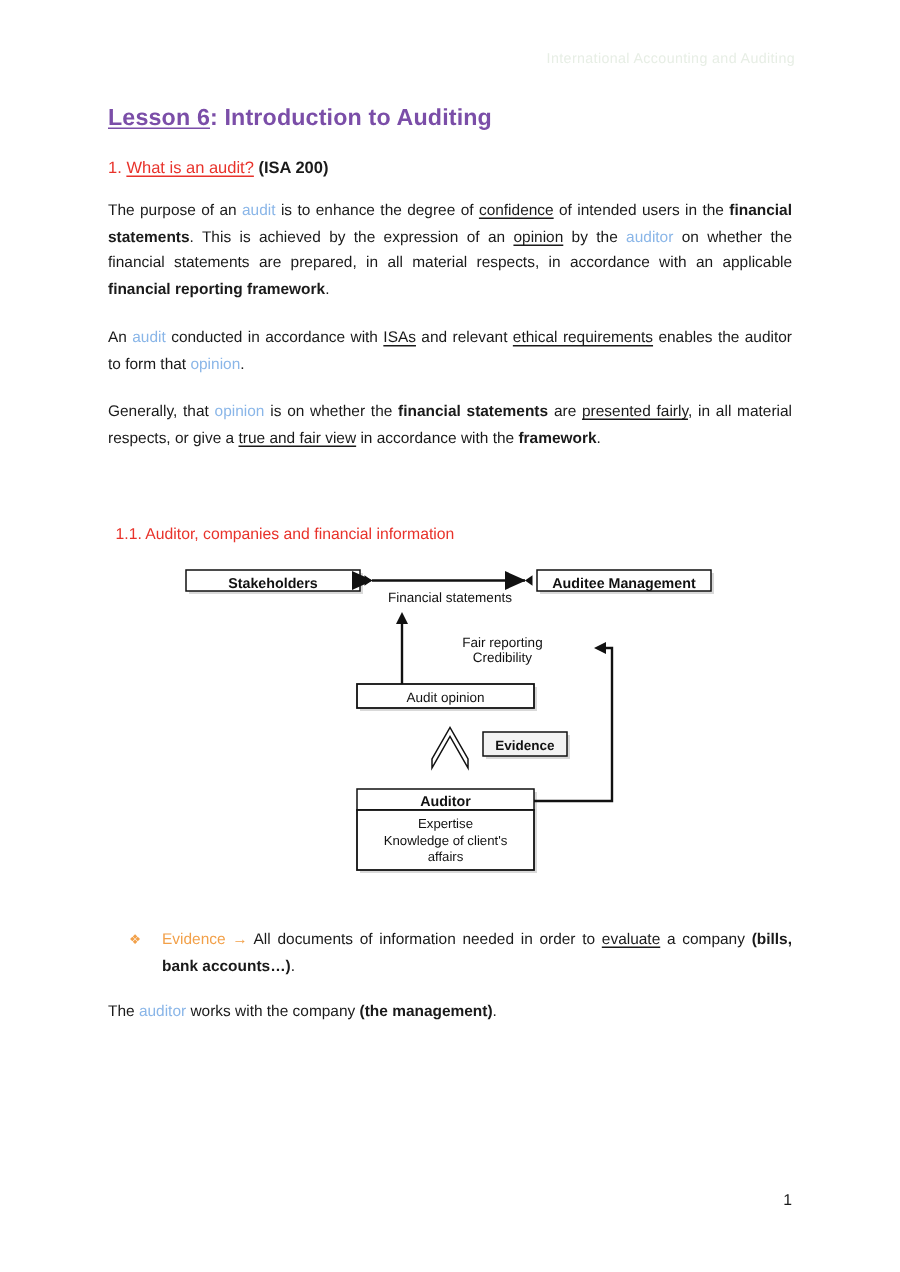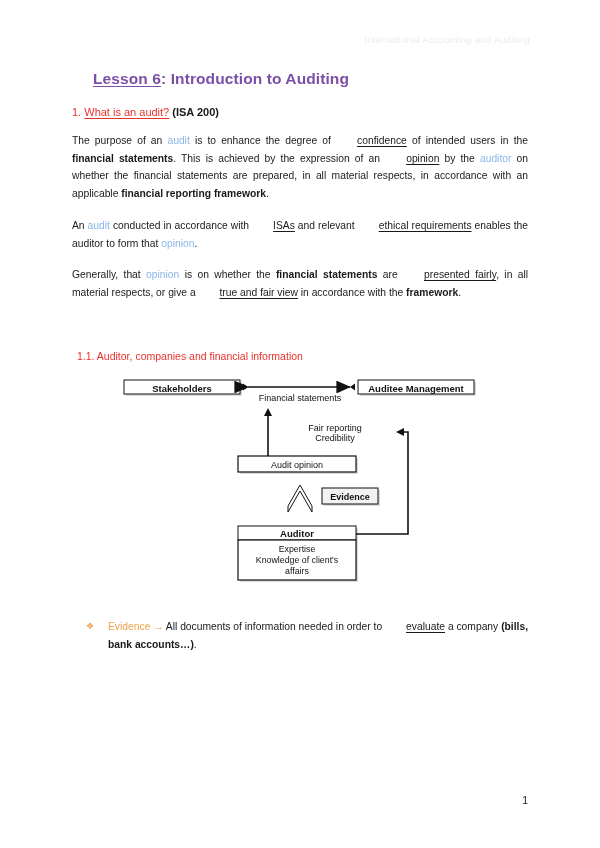--- a/index.html
+++ b/index.html
@@ -84,21 +84,21 @@
   p.body-text {
     font-size: 10.3px;
     line-height: 1.72;
     text-align: justify;
     margin: 0 0 14px 0;
     color: #1a1a1a;
   }
   p.body-text:last-child { margin-bottom: 0; }
 
   .b  { font-weight: bold; }
-  .u  { text-decoration: underline; text-underline-offset: 2px; margin-left: 21px; }
+  .u  { text-decoration: underline; text-underline-offset: 2px; }
   .blue { color: #8ab6e8; }
   .orange { color: #f2a049; }
 
   
   .bullet-row {
     display: flex;
     font-size: 10.3px;
     line-height: 1.72;
     margin: 0;
   }
@@ -224,17 +224,20 @@
     </svg>
   </div>
 
   <div style="position:absolute; left:86px; right:72px; top:618px;">
     <div class="bullet-row">
       <span class="bullet-mark">❖</span>
       <span class="bullet-body"><span class="orange">Evidence</span><span class="orange"> → </span><span>All documents of information needed in order to </span><span class="u">evaluate</span><span> a company </span><span class="b">(bills, bank accounts…)</span><span>.</span></span>
     </div>
   </div>
 
+  <div style="position:absolute; left:72px; right:72px; top:666px;">
+    <p class="body-text"><span>The </span><span class="blue">auditor</span><span> works with the company </span><span class="b">(the management)</span><span>.</span></p>
+  </div>
 
 
   <div class="page-number">1</div>
 
 </div>
 
 </body></html>

